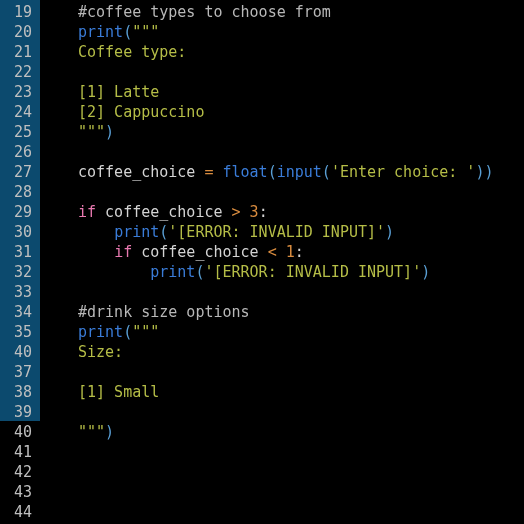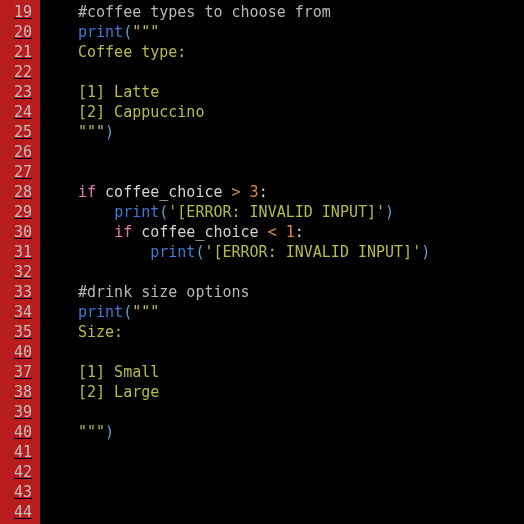--- a/index.html
+++ b/index.html
@@ -18,27 +18,26 @@
     width: 524px;
     height: 524px;
     background: #000000;
     display: flex;
     flex-direction: row;
     align-items: flex-start;
   }
   .gutter {
     width: 40px;
     min-width: 40px;
-    height: 524px;
-    background: #b91c1c;
+    height: 421px;
+    background: #0c4a6e;
     box-sizing: border-box;
     padding-top: 2px;
     display: flex;
     flex-direction: column;
-    text-decoration: underline;
   }
   .lnum {
     height: 20px;
     line-height: 20px;
     font-size: 15px;
     color: #bfbfbf;
     text-align: right;
     padding-right: 8px;
     box-sizing: border-box;
     letter-spacing: 0px;
@@ -106,29 +105,29 @@
     </div>
   <div class="code" id="codearea">
       <div class="cline"><span class="t-comment">#coffee types to choose from</span></div>
       <div class="cline"><span class="t-builtin">print</span><span class="t-punct">(</span><span class="t-string">"""</span></div>
       <div class="cline"><span class="t-string">Coffee type:</span></div>
       <div class="cline">&nbsp;</div>
       <div class="cline"><span class="t-string">[1] Latte</span></div>
       <div class="cline"><span class="t-string">[2] Cappuccino</span></div>
       <div class="cline"><span class="t-string">"""</span><span class="t-punct">)</span></div>
       <div class="cline">&nbsp;</div>
+      <div class="cline"><span class="t-ident">coffee_choice </span><span class="t-operator">=</span><span class="t-plain"> </span><span class="t-builtin">float</span><span class="t-punct">(</span><span class="t-builtin">input</span><span class="t-punct">(</span><span class="t-string">'Enter choice: '</span><span class="t-punct">))</span></div>
       <div class="cline">&nbsp;</div>
       <div class="cline"><span class="t-keyword">if</span><span class="t-ident"> coffee_choice </span><span class="t-operator">&gt;</span><span class="t-plain"> </span><span class="t-number">3</span><span class="t-plain">:</span></div>
       <div class="cline"><span class="t-plain">    </span><span class="t-builtin">print</span><span class="t-punct">(</span><span class="t-string">'[ERROR: INVALID INPUT]'</span><span class="t-punct">)</span></div>
       <div class="cline"><span class="t-plain">    </span><span class="t-keyword">if</span><span class="t-ident"> coffee_choice </span><span class="t-operator">&lt;</span><span class="t-plain"> </span><span class="t-number">1</span><span class="t-plain">:</span></div>
       <div class="cline"><span class="t-plain">        </span><span class="t-builtin">print</span><span class="t-punct">(</span><span class="t-string">'[ERROR: INVALID INPUT]'</span><span class="t-punct">)</span></div>
       <div class="cline">&nbsp;</div>
       <div class="cline"><span class="t-comment">#drink size options</span></div>
       <div class="cline"><span class="t-builtin">print</span><span class="t-punct">(</span><span class="t-string">"""</span></div>
       <div class="cline"><span class="t-string">Size:</span></div>
       <div class="cline">&nbsp;</div>
       <div class="cline"><span class="t-string">[1] Small</span></div>
-      <div class="cline"><span class="t-string">[2] Large</span></div>
       <div class="cline">&nbsp;</div>
       <div class="cline"><span class="t-string">"""</span><span class="t-punct">)</span></div>
       <div class="cline">&nbsp;</div>
     </div>
 </div>
 
 </body></html>

